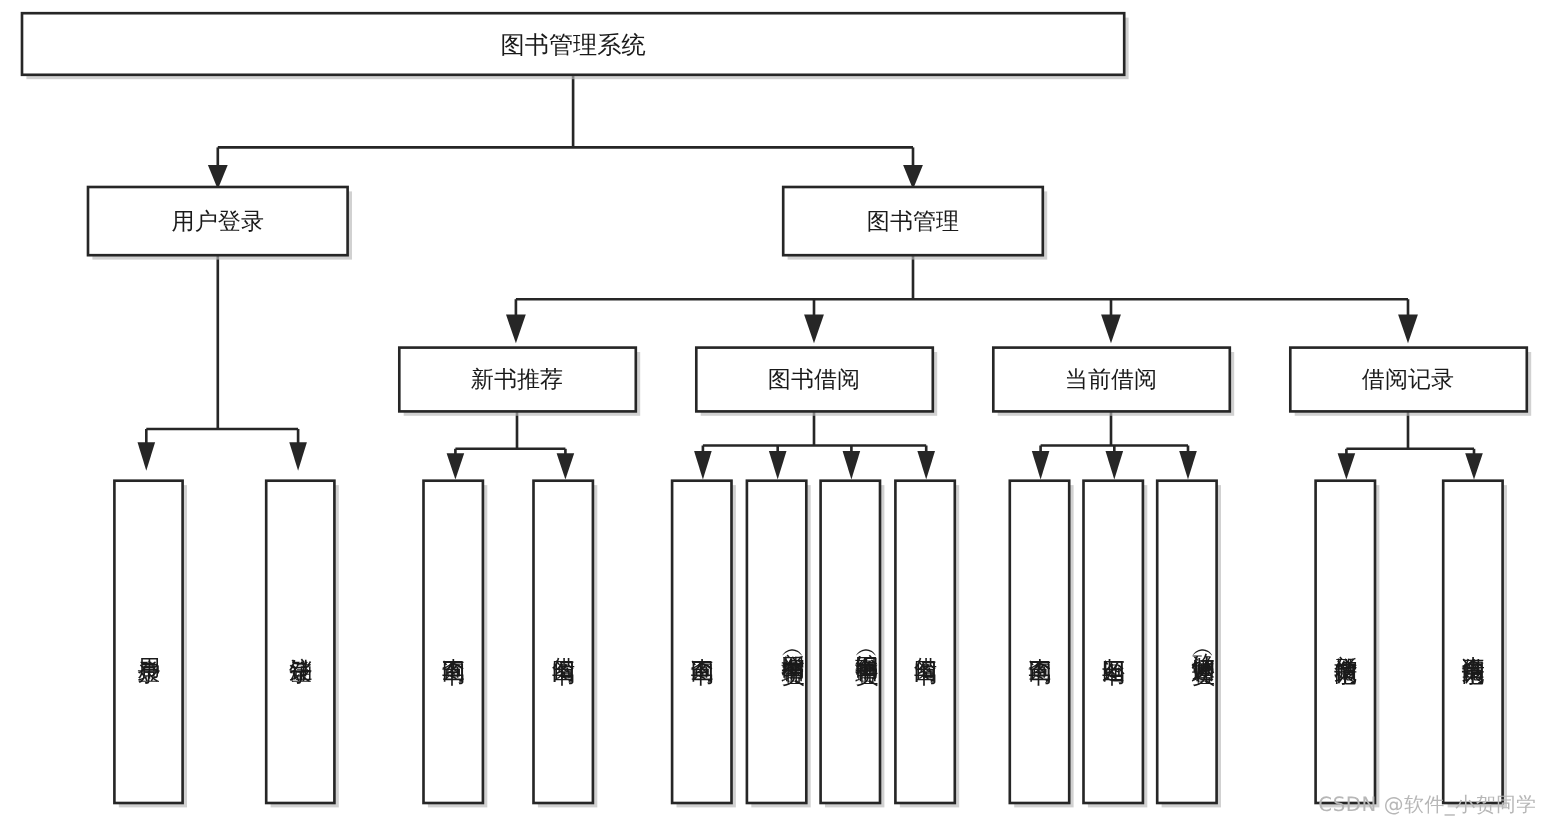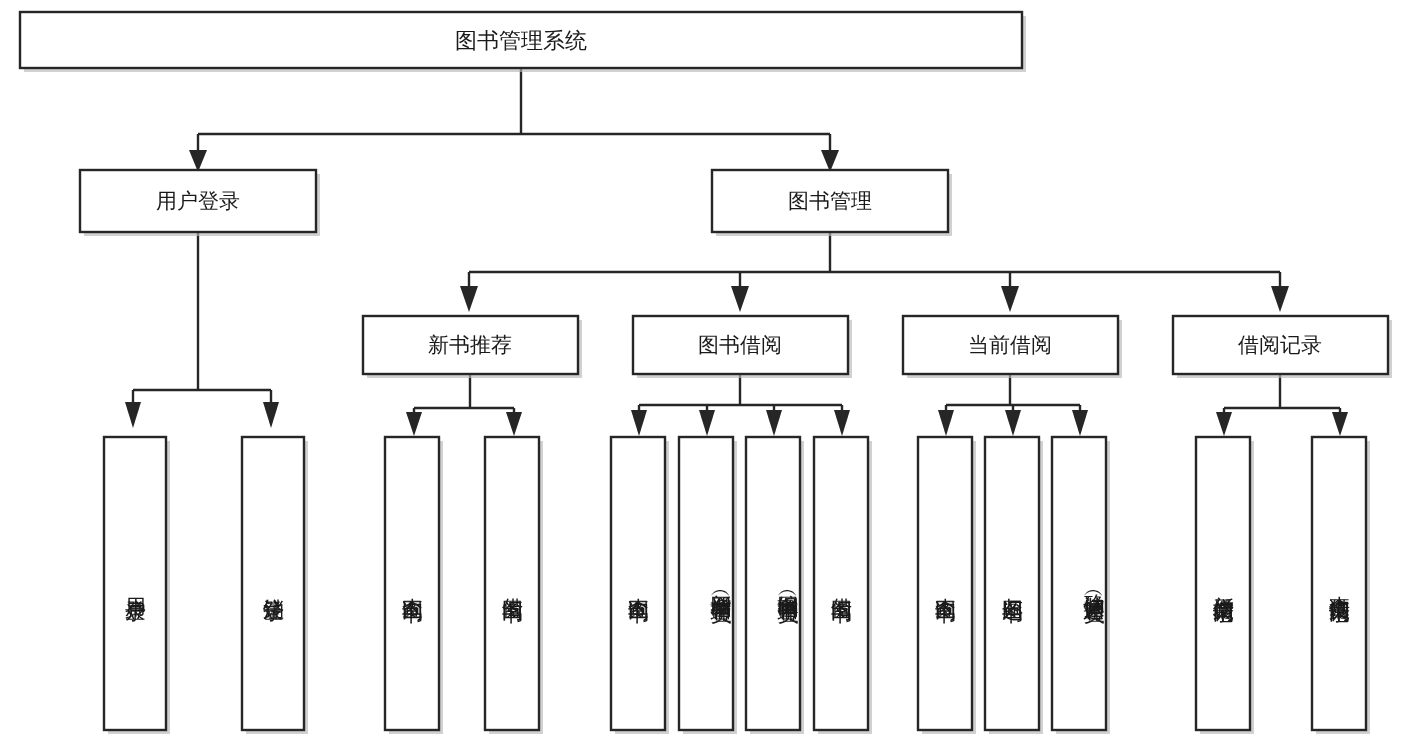--- a/index.html
+++ b/index.html
@@ -271,14 +271,15 @@
   <div class="vlabel" style="left:746px; top:437px; width:54px; height:293px; align-items:flex-start;">编辑图书（管理员）</div>
   <div class="vlabel" style="left:814px; top:437px; width:54px; height:293px;">借阅图书</div>
 
   <div class="vlabel" style="left:918px; top:437px; width:54px; height:293px;">查询图书</div>
   <div class="vlabel" style="left:985px; top:437px; width:54px; height:293px;">归还图书</div>
   <div class="vlabel" style="left:1052px; top:437px; width:54px; height:293px; align-items:flex-start;">确认归还（管理员）</div>
 
   <div class="vlabel" style="left:1196px; top:437px; width:54px; height:293px;">新增借阅记录</div>
   <div class="vlabel" style="left:1312px; top:437px; width:54px; height:293px;">查询借阅记录</div>
 
+  <div id="watermark">CSDN @软件_小贺同学</div>
 
 </div>
 
 </body></html>

